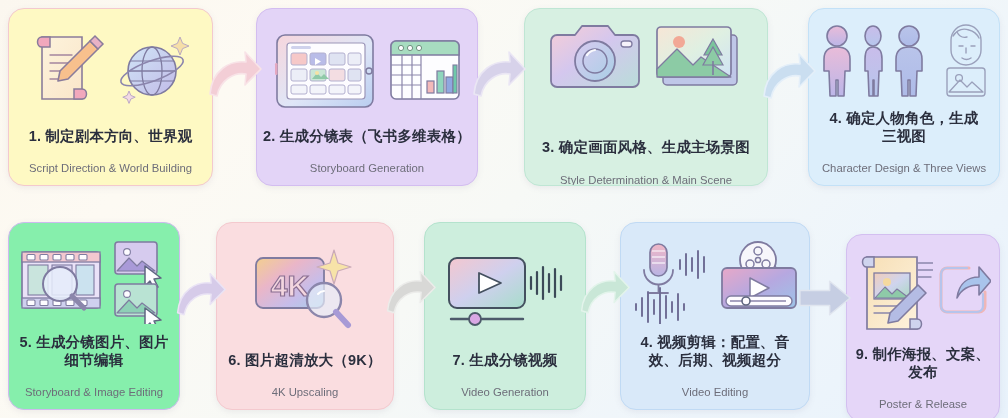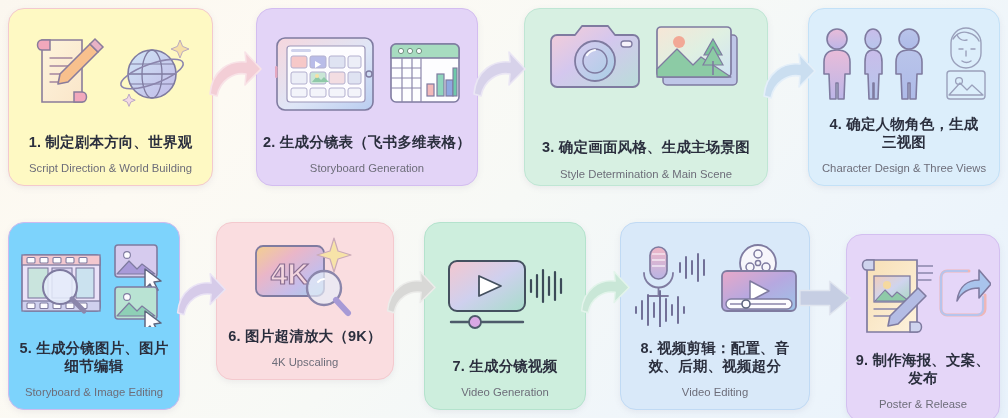--- a/index.html
+++ b/index.html
@@ -43,21 +43,21 @@
     font-weight: bold;
     color: #2b2f3e;
     line-height: 1.22;
     letter-spacing: .2px;
     white-space: pre-line;
   }
   .t-en {
     font-size: 11.3px;
     color: #6d6d79;
     line-height: 1.3;
-    margin-top: 10px;
+    margin-top: 16px;
   }
 
   
   .arrow { position: absolute; }
   .arrow svg { display: block; overflow: visible; }
 
   svg.ic { display:block; }
 </style>
 </head>
 <body>
@@ -253,21 +253,21 @@
         <path d="M8 72l11-12 7 7 5-5 11 10z" fill="none" stroke="#9aa0bb" stroke-width="1.3" stroke-linejoin="round"></path>
       </svg>
     </div>
     <div class="labels">
       <div class="t-cn">4. 确定人物角色，生成
 三视图</div>
       <div class="t-en">Character Design &amp; Three Views</div>
     </div>
   </div>
 
-  <div class="card" style="left:8px;top:222px;width:172px;height:188px;background:#7dd3fc;border-color:#cdbaef;">
+  <div class="card" style="left:8px;top:222px;width:172px;height:188px;background:#86efac;border-color:#cdbaef;">
     <div class="iconwrap" style="gap:3px;">
       <svg class="ic" width="88" height="82" viewBox="0 0 88 82">
         <rect x="4" y="12" width="78" height="56" rx="4" fill="#eae2f8" stroke="#7f7ba0" stroke-width="1.7"></rect>
         <rect x="4" y="12" width="78" height="10" fill="#f3c8cf" stroke="#7f7ba0" stroke-width="1.3"></rect>
         <rect x="4" y="58" width="78" height="10" fill="#cfd0ee" stroke="#7f7ba0" stroke-width="1.3"></rect>
         <g fill="#fdfcff" stroke="#7f7ba0" stroke-width="1.1">
           <rect x="9" y="14.5" width="8" height="5.5" rx="1"></rect>
             <rect x="22" y="14.5" width="8" height="5.5" rx="1"></rect>
           <rect x="35" y="14.5" width="8" height="5.5" rx="1"></rect>
             <rect x="48" y="14.5" width="8" height="5.5" rx="1"></rect>
@@ -295,21 +295,21 @@
         <path d="M36 70l16 12-7 1 4 8-4 2-4-8-5 5z" fill="#fdfcff" stroke="#5f6680" stroke-width="1.5" stroke-linejoin="round"></path>
       </svg>
     </div>
     <div class="labels">
       <div class="t-cn">5. 生成分镜图片、图片
 细节编辑</div>
       <div class="t-en">Storyboard &amp; Image Editing</div>
     </div>
   </div>
 
-  <div class="card" style="left:216px;top:222px;width:178px;height:158px;background:#fadde0;border-color:#f4c9ce;">
+  <div class="card" style="left:216px;top:222px;width:178px;height:188px;background:#fadde0;border-color:#f4c9ce;">
     <div class="iconwrap">
       <svg class="ic" width="118" height="92" viewBox="0 0 118 92">
         <defs>
             <linearGradient id="g6a" x1="0" y1="0" x2="1" y2="1">
           <stop offset="0" stop-color="#f3cf8f"></stop>
               <stop offset=".35" stop-color="#eab6c8"></stop>
           <stop offset=".7" stop-color="#c6bdea"></stop>
               <stop offset="1" stop-color="#a8cfe6"></stop>
             </linearGradient>
           </defs>
@@ -415,21 +415,21 @@
           <path d="M60 28c6 4 8 9 6 13" fill="none" stroke="#7f7ba0" stroke-width="1.8"></path>
         </g>
         <rect x="8" y="30" width="74" height="40" rx="5" fill="url(#g8b)" stroke="#7f7ba0" stroke-width="1.8"></rect>
         <path d="M36 40l19 10-19 10z" fill="#ffffff" stroke="#7f7ba0" stroke-width="1.5" stroke-linejoin="round"></path>
         <rect x="12" y="58" width="66" height="10" rx="5" fill="#fdfcff" stroke="#7f7ba0" stroke-width="1.4"></rect>
         <line x1="16" y1="63" x2="72" y2="63" stroke="#8b86ab" stroke-width="1.4"></line>
         <circle cx="32" cy="63" r="4" fill="#fdfcff" stroke="#5f6680" stroke-width="1.6"></circle>
       </svg>
     </div>
     <div class="labels">
-      <div class="t-cn">8. 视频剪辑：配置、音
+      <div class="t-cn">4. 视频剪辑：配置、音
 效、后期、视频超分</div>
       <div class="t-en">Video Editing</div>
     </div>
   </div>
 
   <div class="card" style="left:846px;top:234px;width:154px;height:188px;background:#e5d6f8;border-color:#d3bff0;">
     <div class="iconwrap" style="gap:2px;">
       <svg class="ic" width="78" height="88" viewBox="0 0 78 88">
         <defs>
             <linearGradient id="g9a" x1="0" y1="0" x2="1" y2="1">

